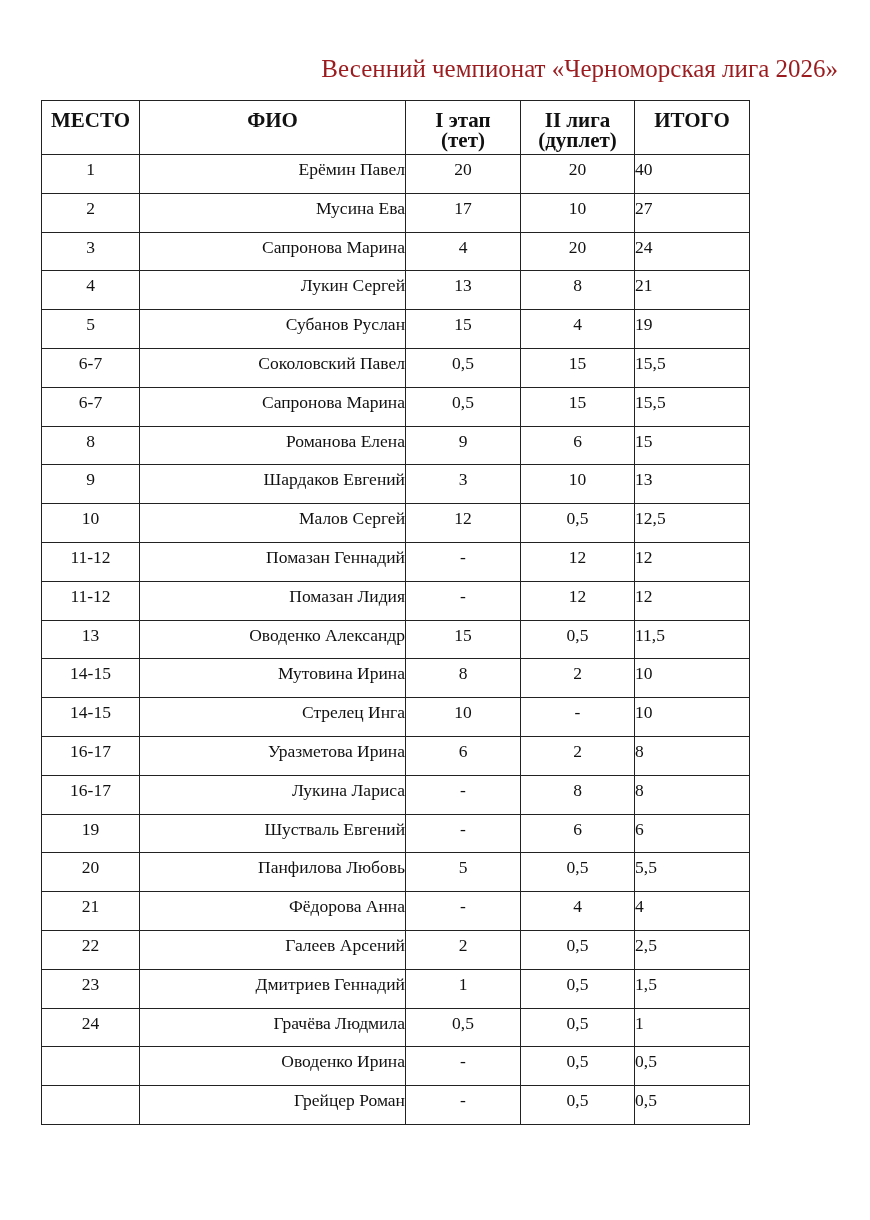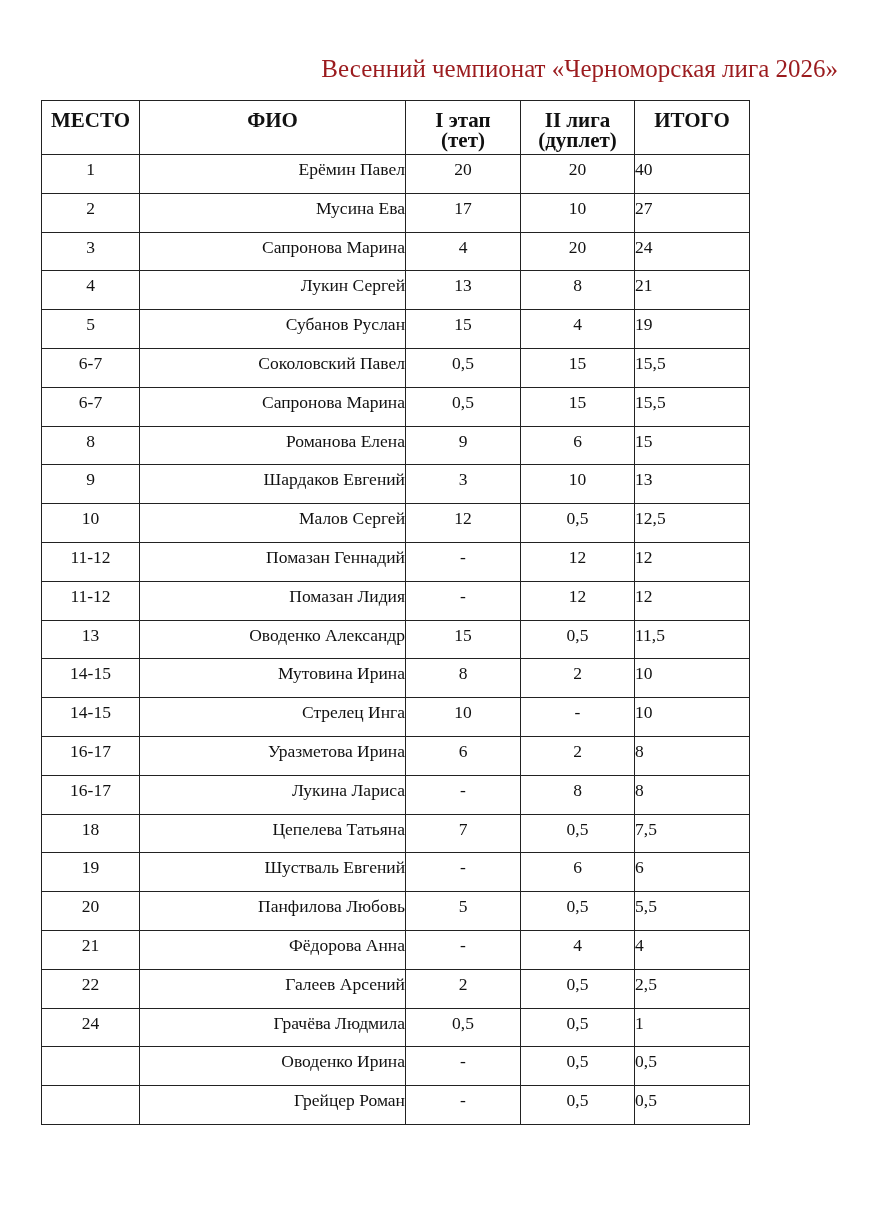--- a/index.html
+++ b/index.html
@@ -163,27 +163,20 @@
         <td class="c-total">8</td>
       </tr>
       <tr>
         <td class="c-place">16-17</td>
         <td class="c-name">Лукина Лариса</td>
         <td class="c-s1">-</td>
         <td class="c-s2">8</td>
         <td class="c-total">8</td>
       </tr>
       <tr>
-        <td class="c-place">18</td>
-        <td class="c-name">Цепелева Татьяна</td>
-        <td class="c-s1">7</td>
-        <td class="c-s2">0,5</td>
-        <td class="c-total">7,5</td>
-      </tr>
-      <tr>
         <td class="c-place">19</td>
         <td class="c-name">Шустваль Евгений</td>
         <td class="c-s1">-</td>
         <td class="c-s2">6</td>
         <td class="c-total">6</td>
       </tr>
       <tr>
         <td class="c-place">20</td>
         <td class="c-name">Панфилова Любовь</td>
         <td class="c-s1">5</td>
@@ -196,20 +189,27 @@
         <td class="c-s1">-</td>
         <td class="c-s2">4</td>
         <td class="c-total">4</td>
       </tr>
       <tr>
         <td class="c-place">22</td>
         <td class="c-name">Галеев Арсений</td>
         <td class="c-s1">2</td>
         <td class="c-s2">0,5</td>
         <td class="c-total">2,5</td>
+      </tr>
+      <tr>
+        <td class="c-place">23</td>
+        <td class="c-name">Дмитриев Геннадий</td>
+        <td class="c-s1">1</td>
+        <td class="c-s2">0,5</td>
+        <td class="c-total">1,5</td>
       </tr>
       <tr>
         <td class="c-place">24</td>
         <td class="c-name">Грачёва Людмила</td>
         <td class="c-s1">0,5</td>
         <td class="c-s2">0,5</td>
         <td class="c-total">1</td>
       </tr>
       <tr>
         <td class="c-place"></td>

